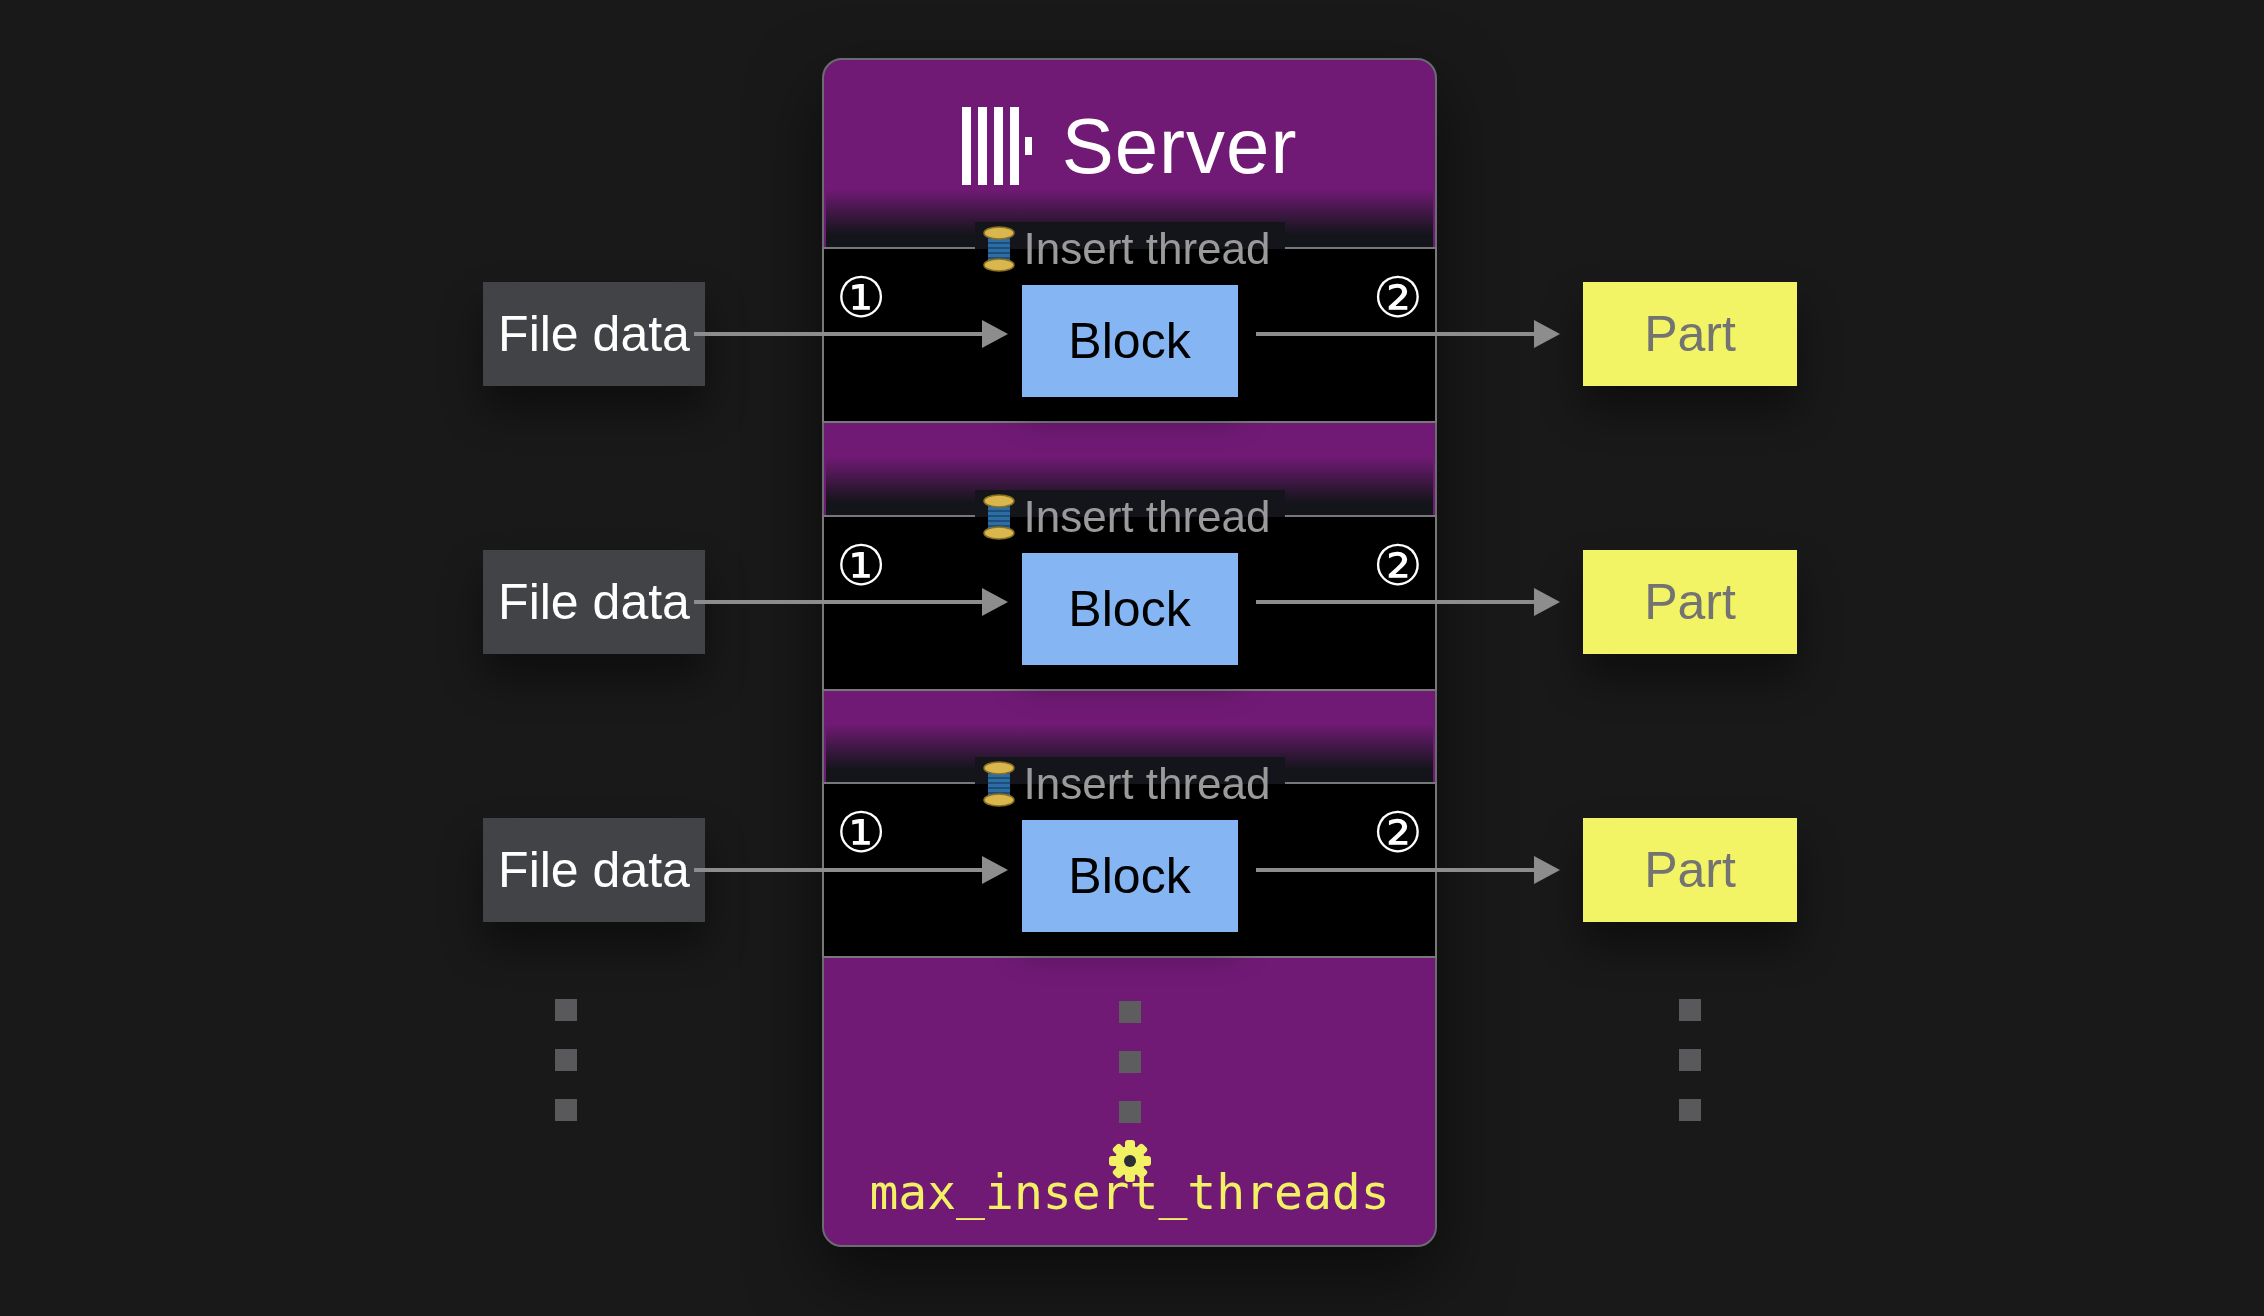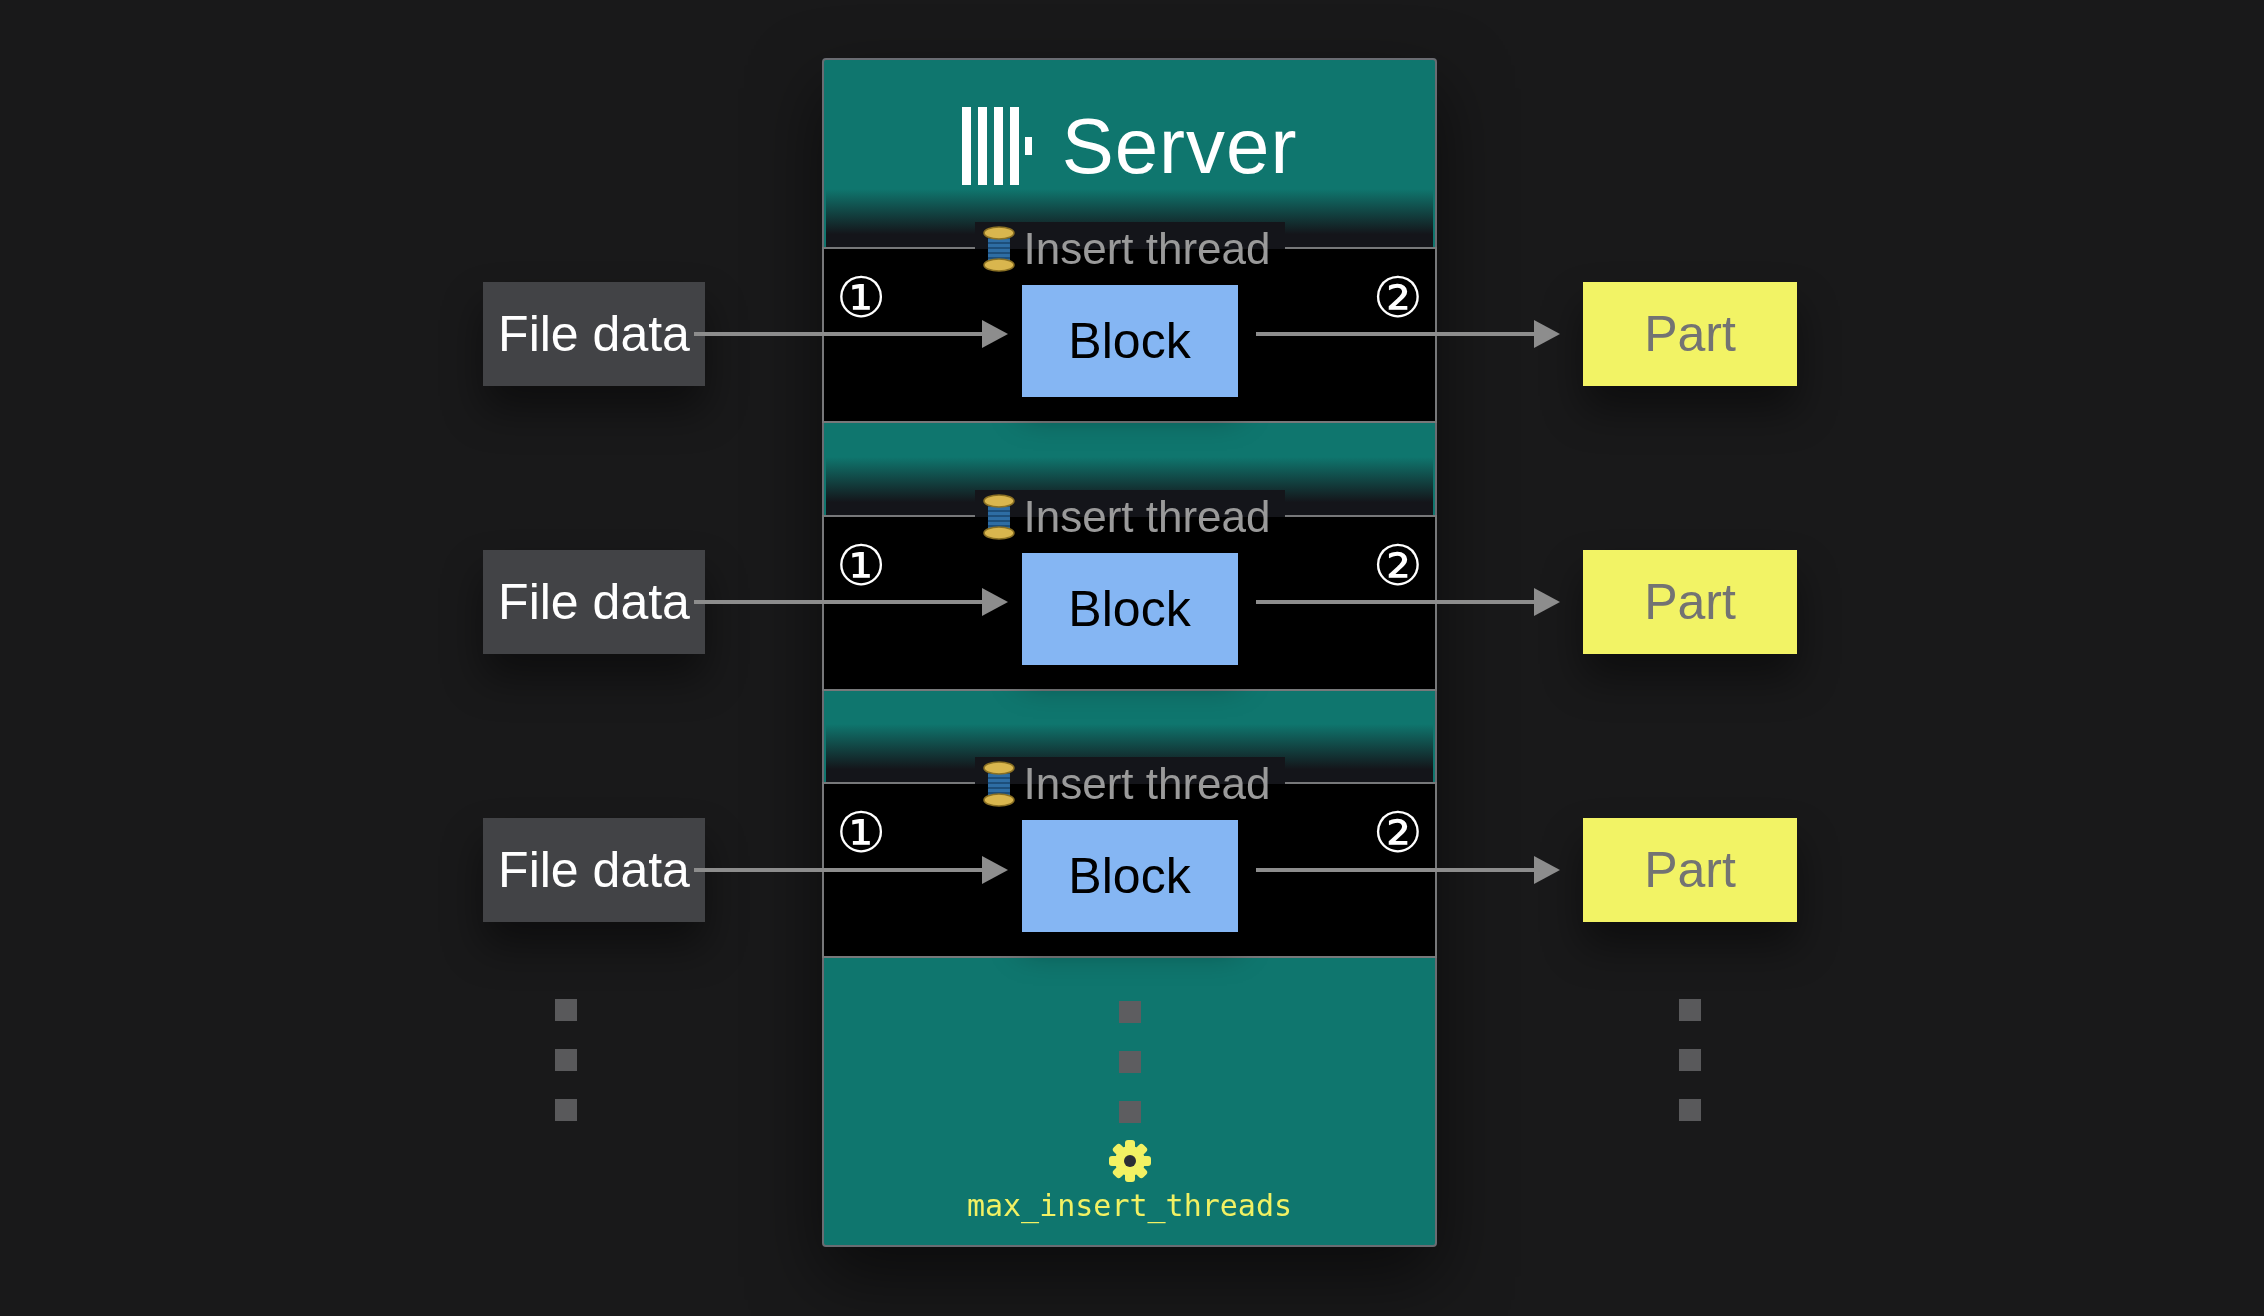--- a/index.html
+++ b/index.html
@@ -8,23 +8,23 @@
     width:2264px; height:1316px;
     background:#19191a;
     overflow:hidden;
     font-family:"Liberation Sans", sans-serif;
   }
 
   
   .server-panel {
     position:absolute; left:822px; top:58px;
     width:615px; height:1189px;
-    background:#0f766e;
+    background:#701a75;
     border:2px solid #6a6c72;
-    border-radius:4px;
+    border-radius:20px;
     box-shadow:0 30px 70px rgba(0,0,0,0.55);
     box-sizing:border-box;
   }
   .server-title {
     position:absolute; left:0; top:38px; width:100%; height:96px;
     display:flex; align-items:center; justify-content:center; gap:30px;
     color:#ffffff; font-size:78px; letter-spacing:1px;
   }
   .server-title svg { display:block; }
 
@@ -110,24 +110,24 @@
   .dcol-right { left:1679px; }
   .dy-1 { top:999px; } .dy-2 { top:1049px; } .dy-3 { top:1099px; }
   .dym-1 { top:941px; } .dym-2 { top:991px; } .dym-3 { top:1041px; }
 
   
   .gear-wrap {
     position:absolute; left:50%; top:1077px; transform:translateX(-50%);
     width:48px; height:48px; z-index:2;
   }
   .setting-label {
-    position:absolute; left:0; top:1128px; width:100%;
+    position:absolute; left:0; top:1104px; width:100%;
     text-align:center;
     font-family:"DejaVu Sans Mono", monospace;
-    font-size:30px; color:#f2f163;
+    font-size:48px; color:#f2f163;
   }
 </style>
 </head>
 <body>
 
 <div class="stage">
 
   <div class="file-box row-1">
     <span>File data</span>
   </div>

